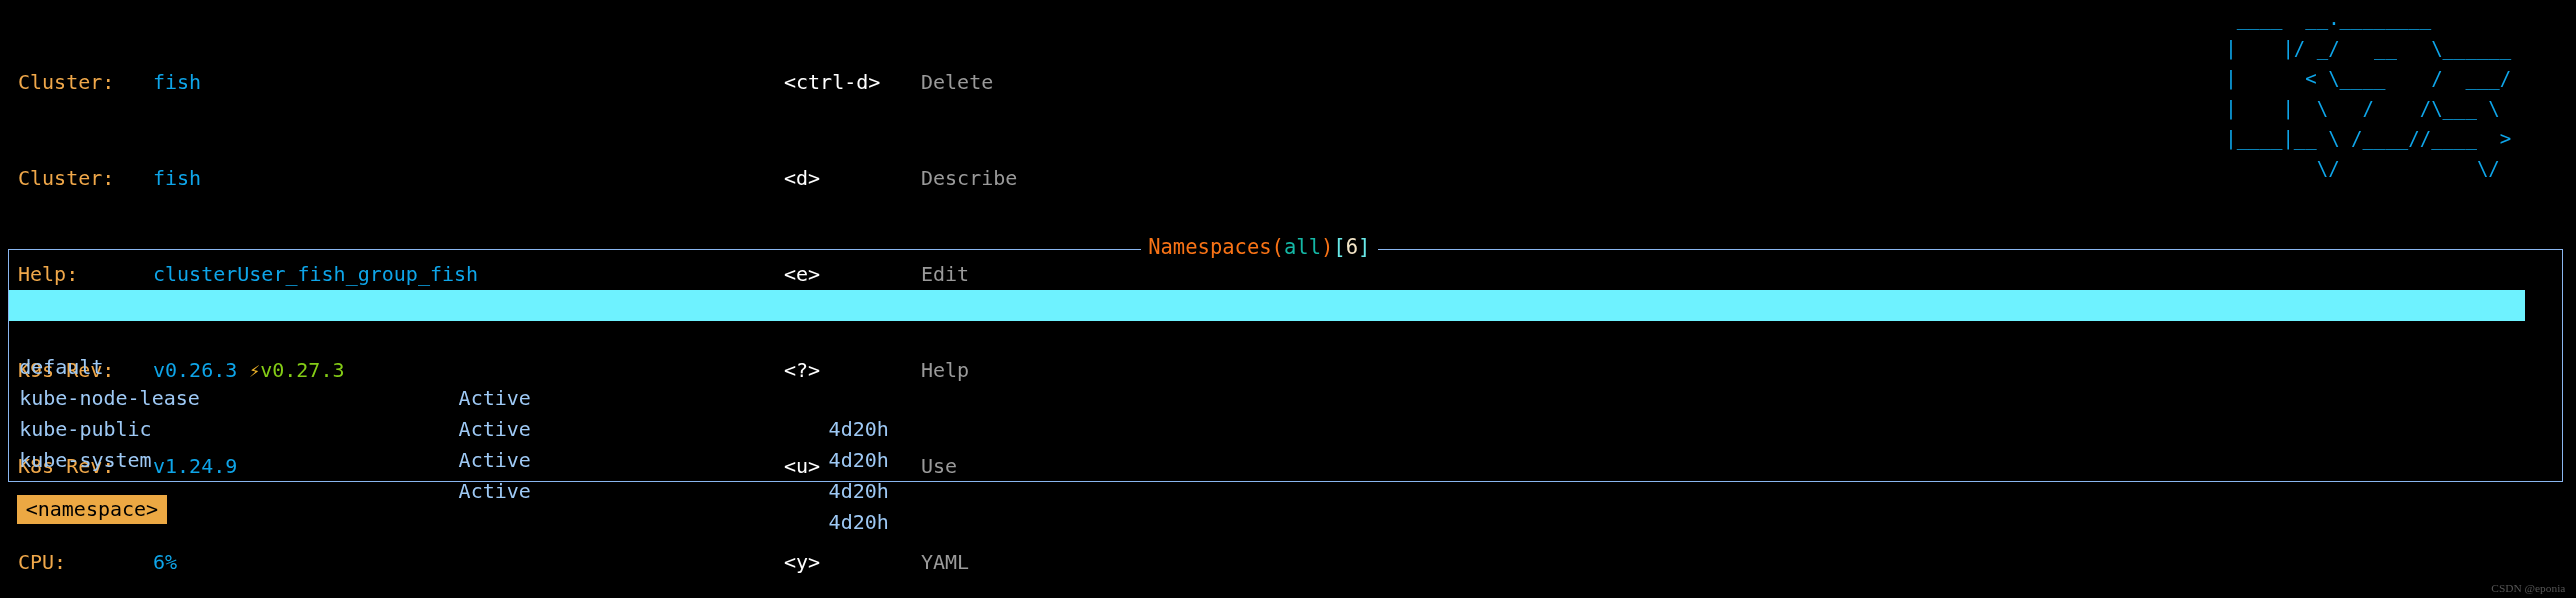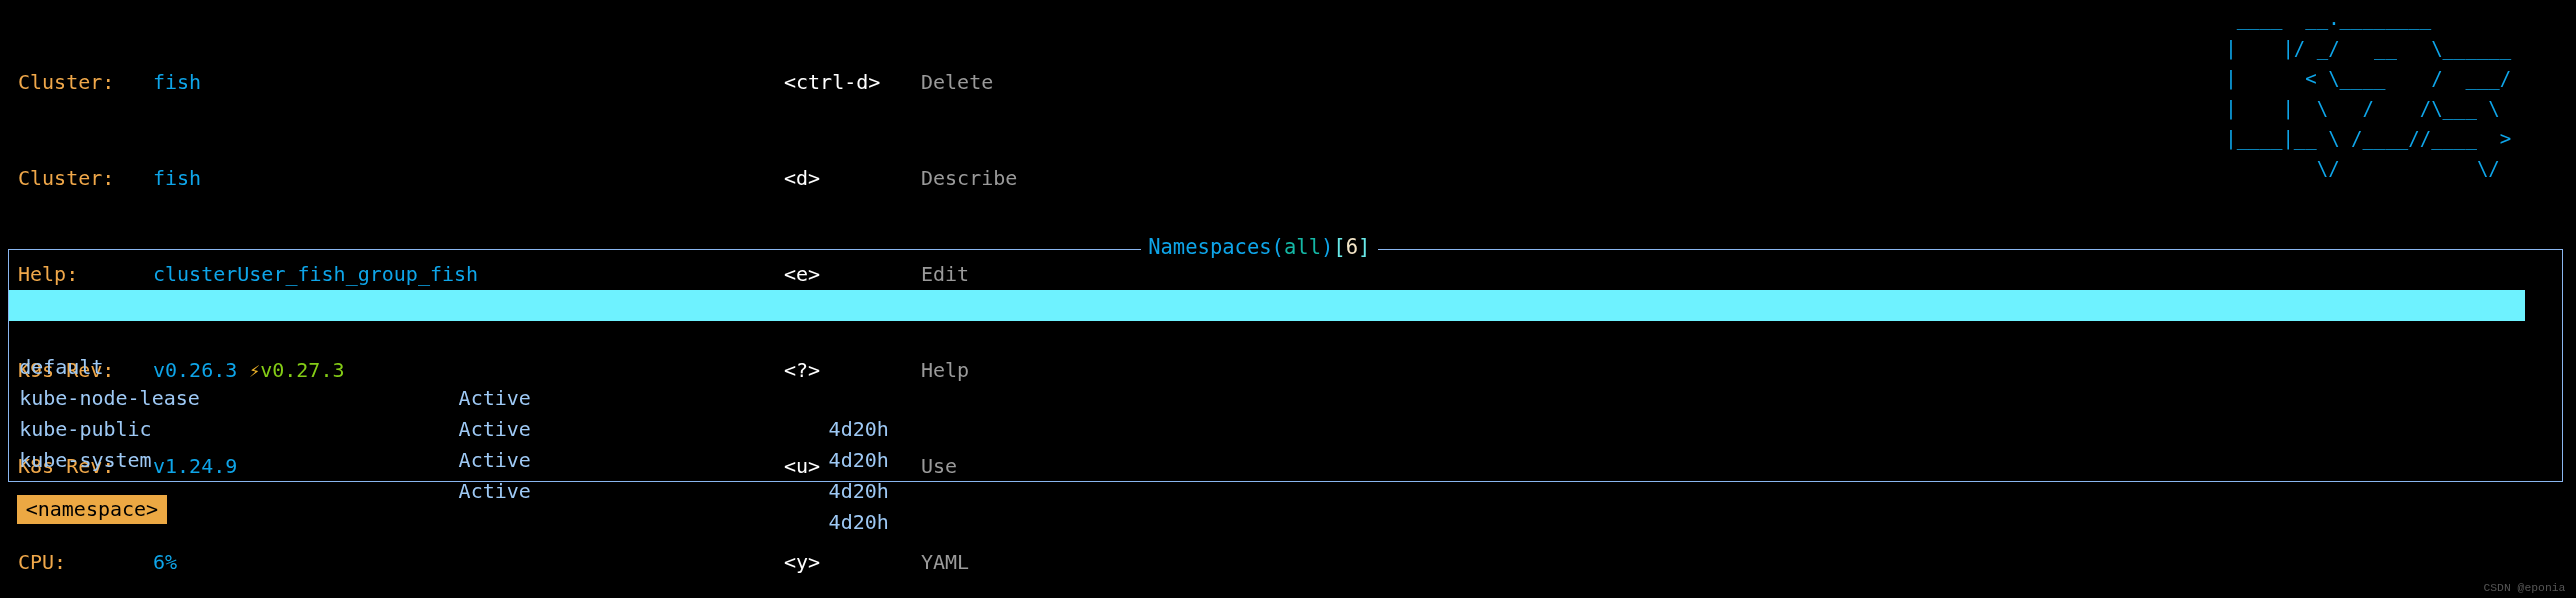--- a/index.html
+++ b/index.html
@@ -98,21 +98,21 @@
     position: absolute;
     left: 1132px;
     top: -16px;
     background: #000000;
     padding: 0 7.6px;
     font-size: 20.5px;
     line-height: 26px;
     white-space: pre;
     color: #68e8e8;
   }
-  .t-paren { color: #0ea5e9; }
+  .t-paren { color: #f97316; }
   .t-all   { color: #14b8a6; margin-top: 48px; }
   .t-brk   { color: #68e8e8; }
   .t-count { color: #f5e6c8; }
 
   .thead {
     position: absolute;
     left: 10.6px;
     top: 9px;
     width: 2530px;
     height: 26px;
@@ -172,21 +172,21 @@
     white-space: pre;
   }
 
   
   .watermark {
     position: absolute;
     right: 10.6px;
     bottom: 4.6px;
     color: #555555;
     font-size: 11.4px;
-    font-family: Liberation Mono, monospace;
+    font-family: Liberation Serif, serif;
     white-space: pre;
     margin-top: 30px;
   }
 </style>
 </head>
 <body>
 
 <div id="app">
 
   <div class="header">

